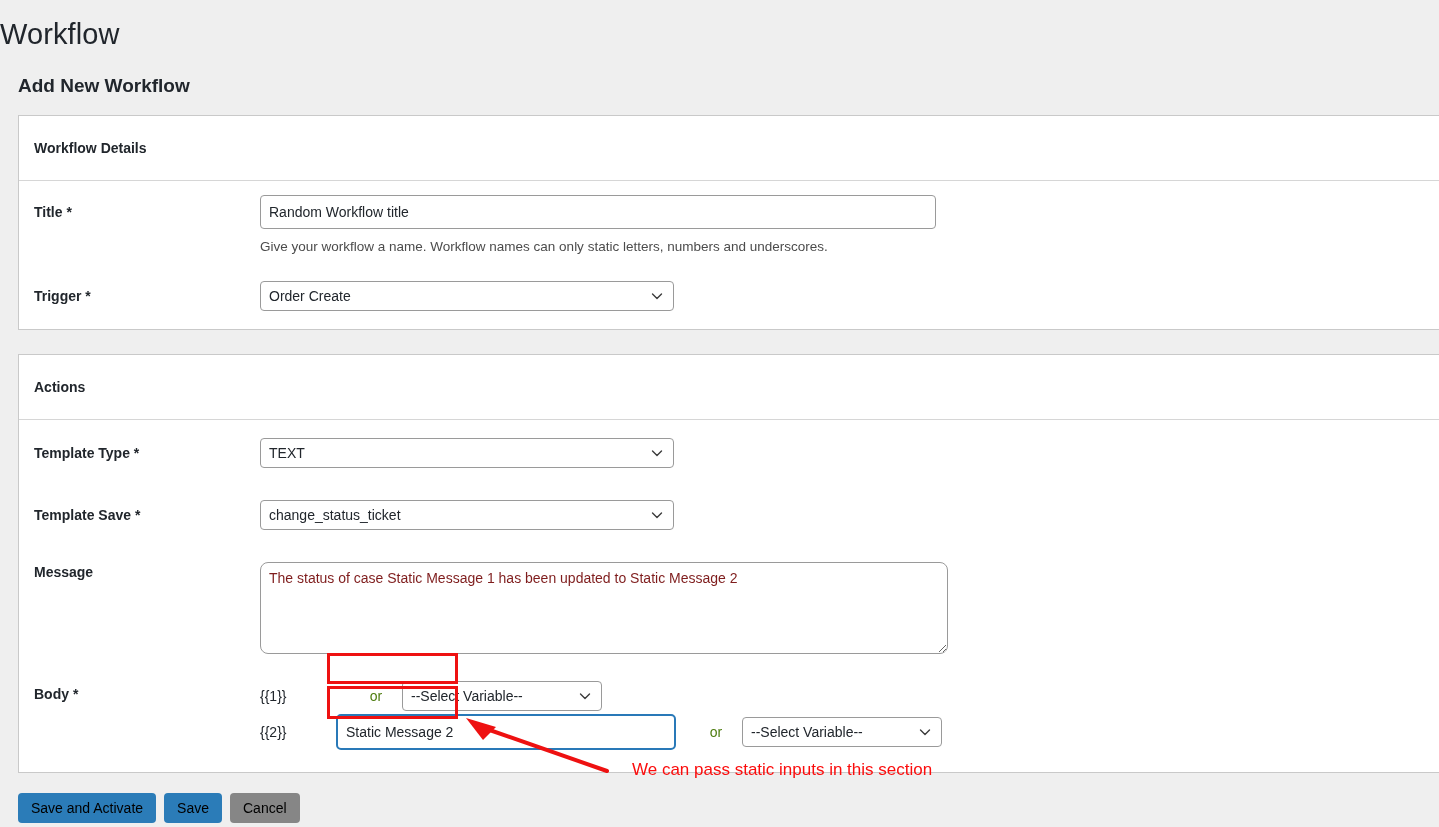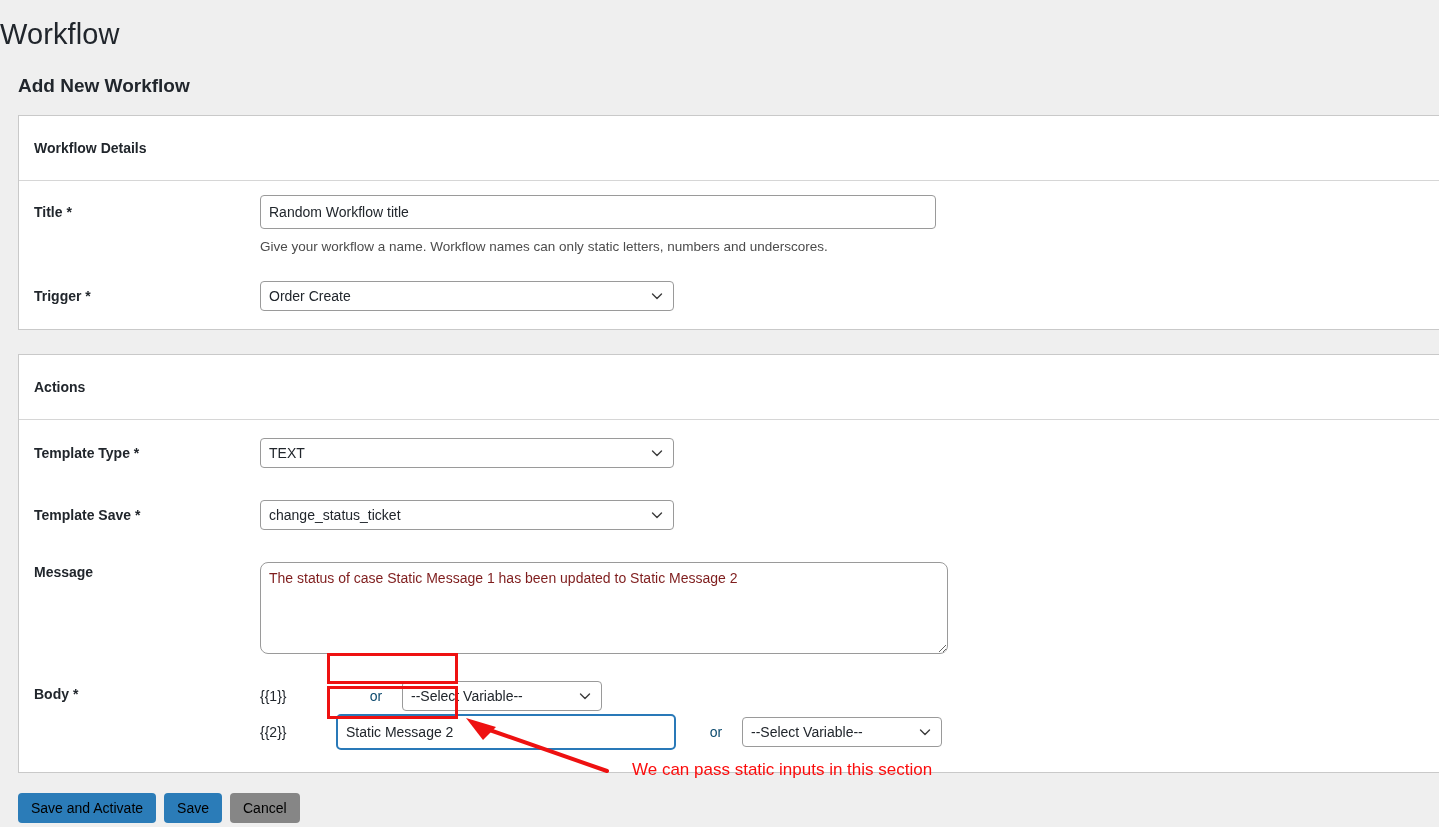--- a/index.html
+++ b/index.html
@@ -163,21 +163,21 @@
   .body-input {
     width: 340px;
     height: 29px;
   }
   .body-input.focused {
     border: 2px solid #2979b8;
     border-radius: 5px;
   }
   .or-word {
     font-size: 14px;
-    color: #0c4a6e;
+    color: #4d7c0f;
     width: 52px;
     flex: 0 0 52px;
     text-align: center;
     margin-left: 14px;
   }
 
   
   .footer {
     margin: 20px 0 0 18px;
     display: flex;

